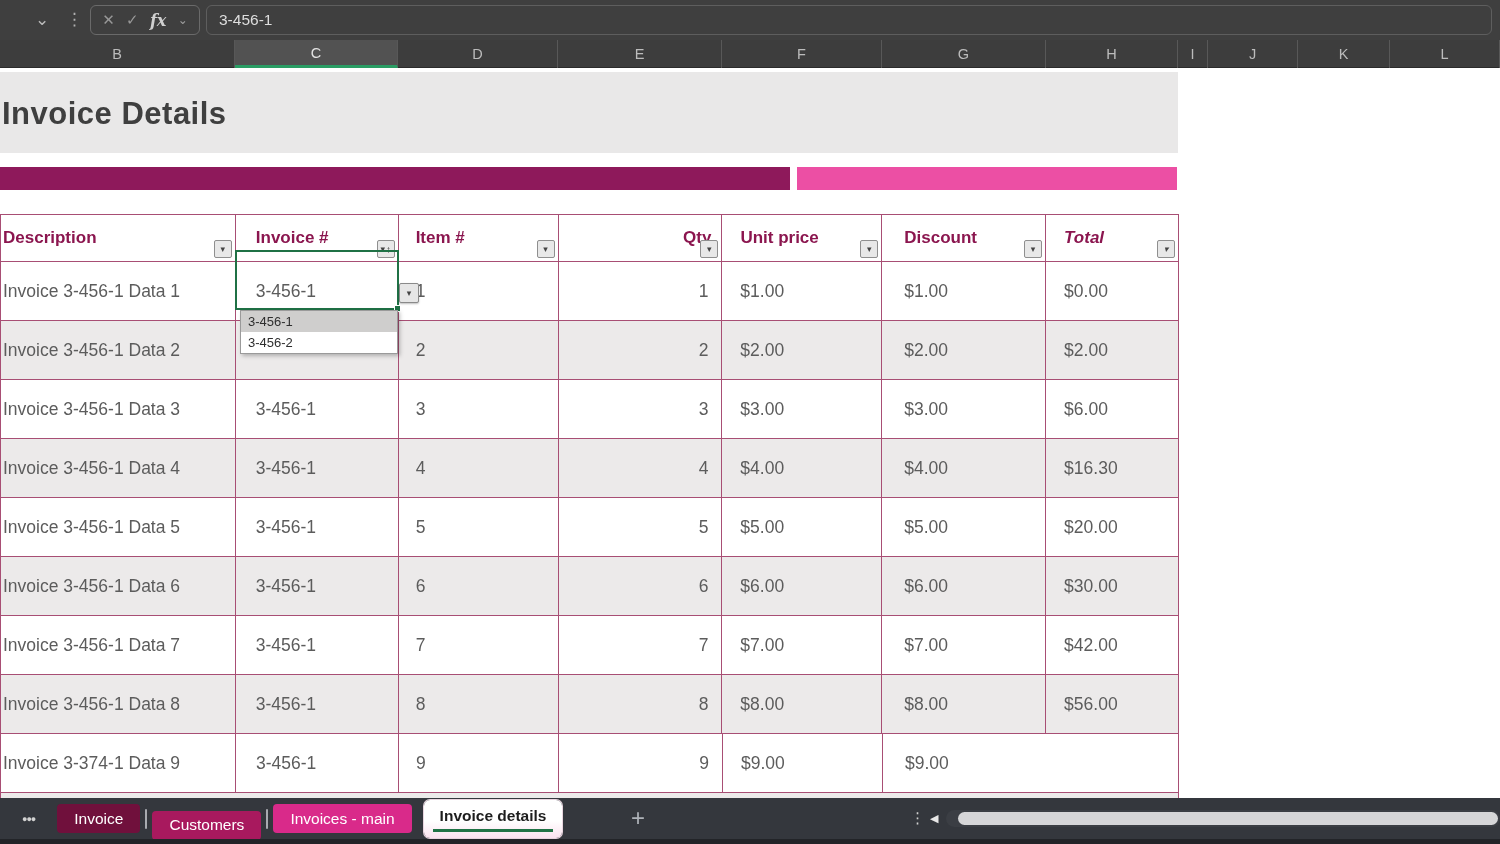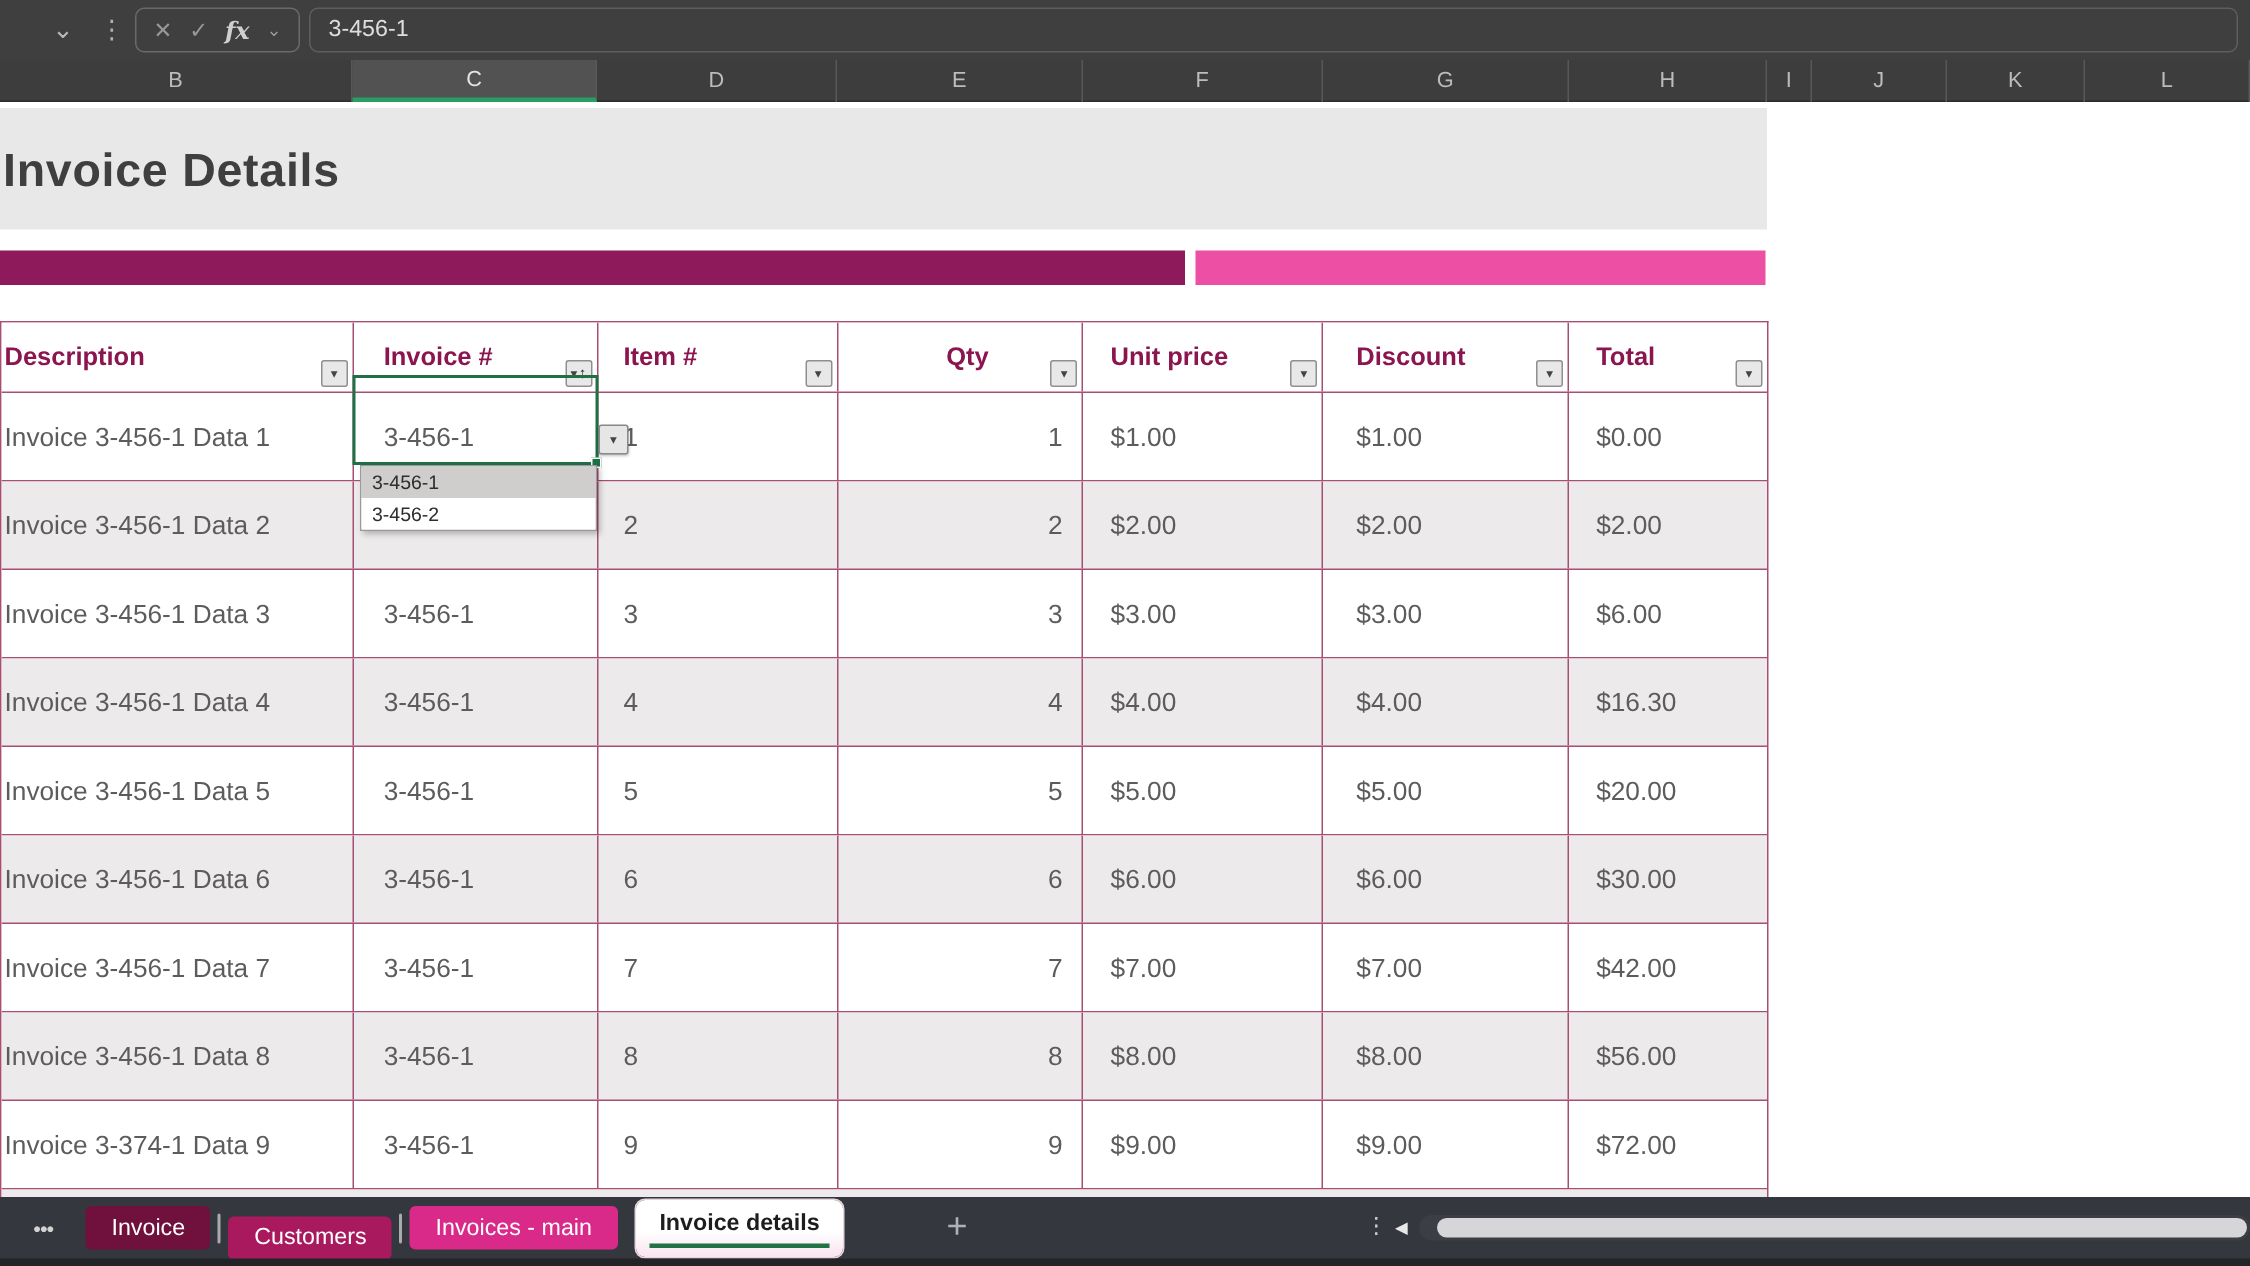--- a/index.html
+++ b/index.html
@@ -26,37 +26,37 @@
   .content { position:absolute; left:0; top:68px; width:1500px; height:730px; background:#ffffff; overflow:hidden; }
   .banner { position:absolute; left:0; top:4px; width:1178px; height:81px; background:#e9e8e8; }
   .page-title { position:absolute; left:2px; top:24px; font-size:31px; font-weight:bold; color:#3f3f3f; letter-spacing:0.5px; }
   .bar1 { position:absolute; left:0; top:99px; width:790px; height:23px; }
   .bar2 { position:absolute; left:797px; top:99px; width:380px; height:23px; }
 
   
   .sheet-table { position:absolute; left:0; top:146px; width:1179px; height:595px; border:1px solid #a84e74; border-bottom:none; overflow:hidden; background:#fff; }
   .thead { display:flex; height:47px; background:#fff; border-bottom:1px solid #a84e74; }
   .th { position:relative; display:flex; align-items:center; border-right:1px solid #a84e74; color:#8b164f; font-weight:bold; font-size:17px; }
-  .th:last-child { border-right:none; }
+  .th:last-child { border-right:none;font-style:italic; }
   .hlabel { white-space:nowrap; }
   .fbtn { position:absolute; right:3px; bottom:3px; width:18px; height:18px; background:#e8e8e8; border:1px solid #8f8f8f; border-radius:2px; display:flex; align-items:center; justify-content:center; color:#444; font-size:9px; font-weight:normal; }
   .fbtn .sortup { font-size:10px; margin-left:1px; color:#333; }
   .tr { display:flex; height:59px; border-bottom:1px solid #a84e74; background:#fff; }
   .tr.even { background:#eceaea; }
   .tr.partial { height:17px; border-bottom:none; }
   .td { display:flex; align-items:center; border-right:1px solid #a84e74; color:#5c5c5c; font-size:17.5px; overflow:hidden; white-space:nowrap; }
   .td:last-child { border-right:none; }
   .c0 { width:235px; padding-left:2px; }
   .c1 { width:163px; padding-left:20px; }
   .c2 { width:160px; padding-left:17px; }
   .c3 { width:164px; justify-content:flex-end; padding-right:13px; }
   .c4 { width:160px; padding-left:18px; }
   .c5 { width:164px; padding-left:22px; }
   .c6 { width:132px; padding-left:18px; }
-  .thead .c3 { justify-content:center; padding-left:20px; padding-right:10px; }
+  .thead .c3 { justify-content:flex-end; padding-left:20px; padding-right:10px; }
 
   
   .sel-cell { position:absolute; left:235px; top:182px; width:164px; height:60px; border:2px solid #1f7145; pointer-events:none; }
   .sel-handle { position:absolute; right:-4px; bottom:-4px; width:7px; height:7px; background:#1f7145; border:1px solid #fff; }
   .dd-btn { position:absolute; left:399px; top:215px; width:20px; height:20px; background:#e6e6e6; border:1px solid #8a8a8a; border-radius:2px; display:flex; align-items:center; justify-content:center; font-size:9px; color:#444; box-shadow:0 1px 2px rgba(0,0,0,.25); }
   .dd-list { position:absolute; left:240px; top:242px; width:158px; background:#fff; border:1px solid #9a9a9a; box-shadow:2px 2px 4px rgba(0,0,0,.25); z-index:5; }
   .dditem { height:21px; display:flex; align-items:center; padding-left:7px; font-size:13px; color:#2e2e2e; background:#fff; }
   .dditem.hi { background:#cfcecd; }
 
   
@@ -231,21 +231,20 @@
             <div class="td c5">$8.00</div>
             <div class="td c6">$56.00</div>
           </div>
           <div class="tr">
             <div class="td c0">Invoice 3-374-1 Data 9</div>
             <div class="td c1">3-456-1</div>
             <div class="td c2">9</div>
             <div class="td c3">9</div>
             <div class="td c4">$9.00</div>
             <div class="td c5">$9.00</div>
-            <div class="td c6">$72.00</div>
           </div>
           <div class="tr even partial"></div>
         </div>
     </div>
 
     <div class="sel-cell">
       <div class="sel-handle"></div>
     </div>
 
     <div class="dd-btn">▾</div>

